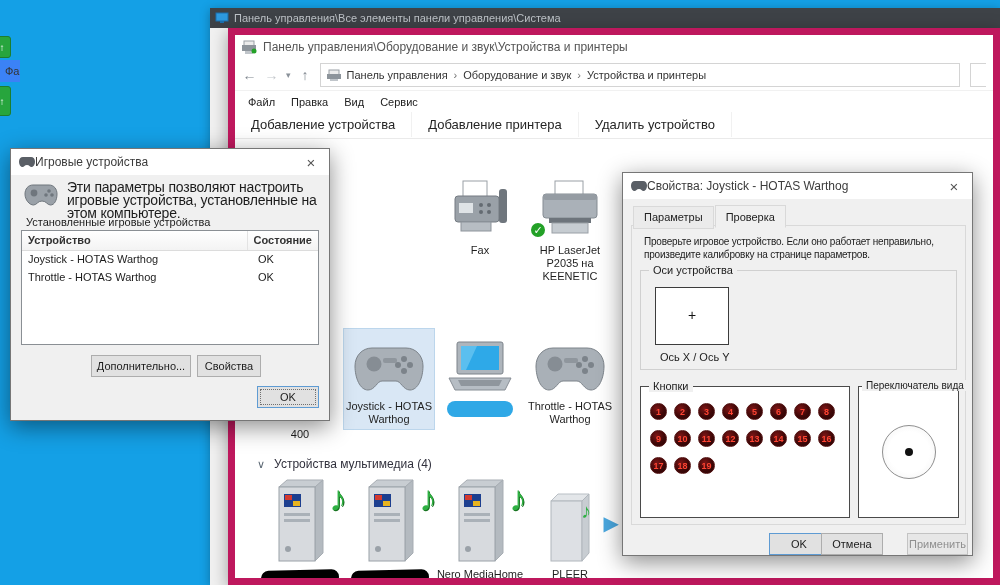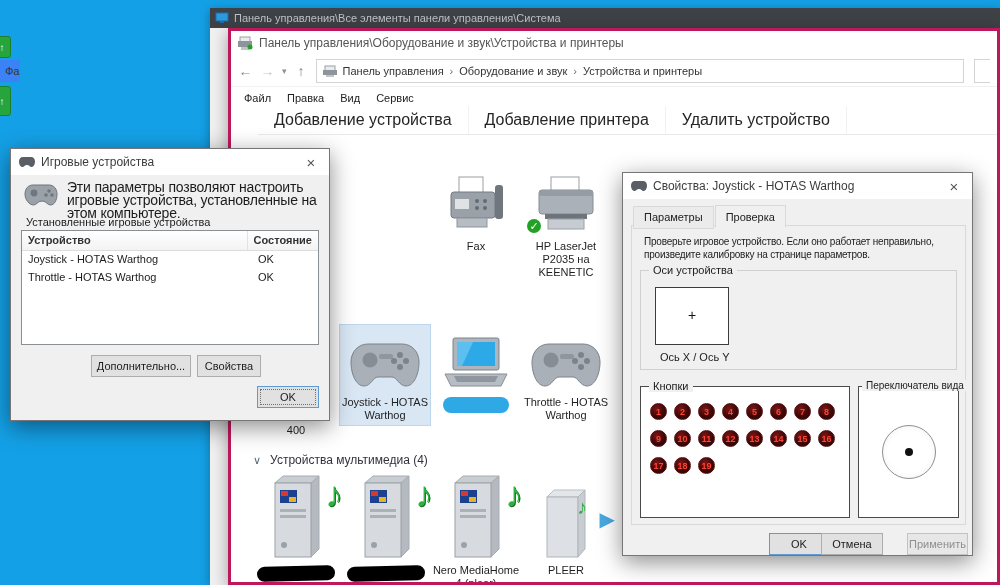--- a/index.html
+++ b/index.html
@@ -12,49 +12,49 @@
            font-size:11px;color:#333;line-height:22px;padding-left:5px;}
   .frag-ico{position:absolute;left:-7px;width:18px;background:#27a53d;border:1px solid #1d7e2e;
             border-radius:3px;color:#fff;font-size:10px;text-align:center;}
   .frag-ico.a{top:36px;height:22px;line-height:22px;}
   .frag-ico.b{top:86px;height:30px;line-height:30px;}
 
   
   .win,.dlg{position:absolute;}
   .dlg{background:#f0f0f0;border:1px solid #767676;box-shadow:0 6px 22px rgba(0,0,0,.45);}
   .dlg-titlebar{height:26px;display:flex;align-items:center;padding-left:8px;background:#fff;}
-  .dlg-title{flex:1;font-size:12px;color:#3c3c3c;margin-left:6px;white-space:nowrap;overflow:hidden;}
+  .dlg-title{flex:1;font-size:12px;color:#3c3c3c;margin-left:0;white-space:nowrap;overflow:hidden;}
   .dlg-close{width:36px;height:26px;display:flex;align-items:center;justify-content:center;
              color:#555;font-size:15px;}
 
   
   .win-system{left:210px;top:8px;width:790px;height:577px;background:#f1f1f1;
               box-shadow:0 2px 10px rgba(0,0,0,.3);}
   .ws-titlebar{height:20px;background:#3e4247;display:flex;align-items:center;padding:0 5px;}
   .ws-title{font-size:11px;color:#bdc2c7;margin-left:5px;white-space:nowrap;overflow:hidden;}
 
   
   .win-devices{left:228px;top:28px;width:772px;height:557px;background:#fff;
-               border:3px solid #be185d;box-shadow:0 4px 16px rgba(0,0,0,.35);
+               border:7px solid #be185d;box-shadow:0 4px 16px rgba(0,0,0,.35);
                display:flex;flex-direction:column;}
   .wd-titlebar{height:24px;display:flex;align-items:center;padding:0 6px;background:#fff;flex:0 0 auto;}
   .wd-title{font-size:12px;color:#555;margin-left:6px;white-space:nowrap;overflow:hidden;}
   .nav-bar{height:32px;display:flex;align-items:center;padding:0 7px;gap:7px;
            border-bottom:1px solid #f1f1f1;flex:0 0 auto;}
   .nav-ico{font-size:14px;color:#7f878f;width:15px;text-align:center;}
   .nav-ico.dim{color:#c3c7cb;}
   .nav-drop{font-size:9px;color:#8a9199;}
   .crumb-bar{flex:1;height:24px;border:1px solid #d4d4d4;display:flex;align-items:center;gap:6px;
              padding:0 6px;font-size:11px;color:#333;white-space:nowrap;overflow:hidden;}
   .crumb-sep{color:#707070;font-size:11px;}
   .search-stub{width:16px;height:24px;border:1px solid #d4d4d4;border-right:none;margin-left:3px;}
   .menu-bar{height:21px;display:flex;align-items:center;padding:0 5px;font-size:11px;color:#222;flex:0 0 auto;}
   .menu-item{padding:2px 8px;}
-  .cmd-bar{height:27px;display:flex;align-items:flex-end;font-size:16px;color:#252525;
-           border-bottom:1px solid #eaeaea;flex:0 0 auto;margin-left:27px;}
+  .cmd-bar{height:27px;display:flex;align-items:flex-start;font-size:13px;color:#252525;
+           border-bottom:1px solid #eaeaea;flex:0 0 auto;}
   .cmd-item{padding:5px 16px;border-right:1px solid #f1f1f1;}
   .content{position:relative;flex:1;background:#fff;overflow:hidden;}
 
   
   .device{position:absolute;width:90px;text-align:center;}
   .icon-box{height:66px;display:flex;align-items:flex-end;justify-content:center;position:relative;}
   .device .label{margin-top:5px;font-size:11px;line-height:13px;color:#1f1f1f;}
   .device.selected{background:#d9e7f5;outline:1px solid #bcd6ec;padding-bottom:3px;}
   .mm .icon-box{height:88px;}
   .badge-check{position:absolute;left:4px;bottom:0;width:18px;height:18px;background:#23a127;

